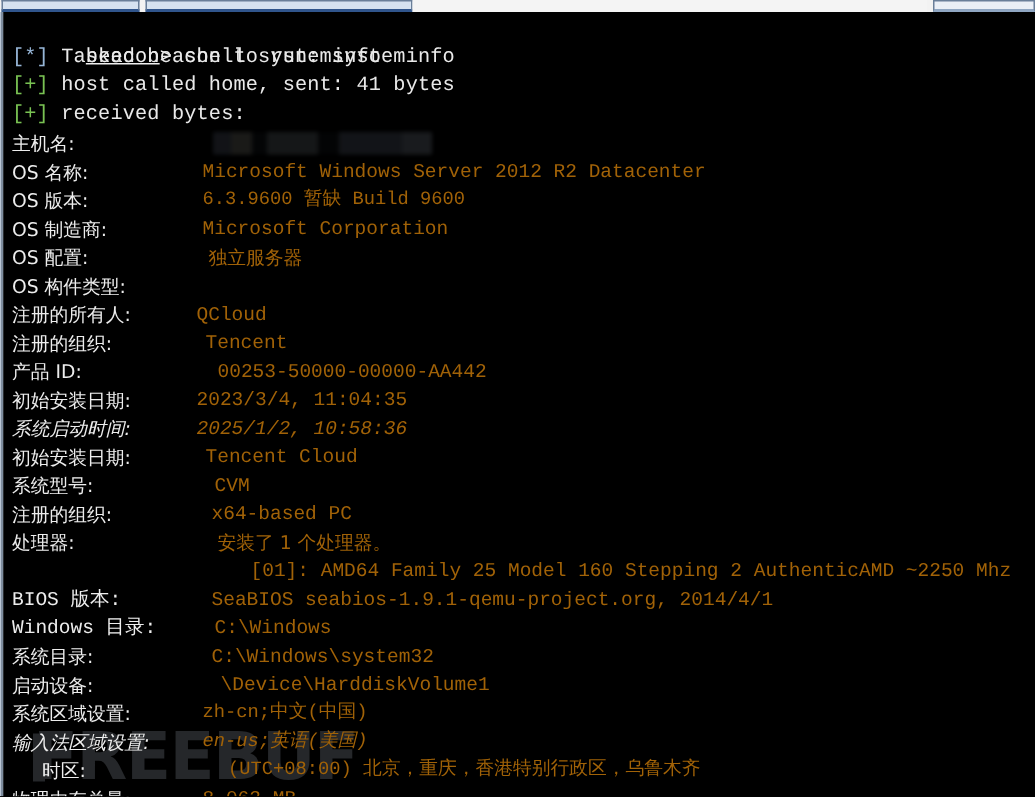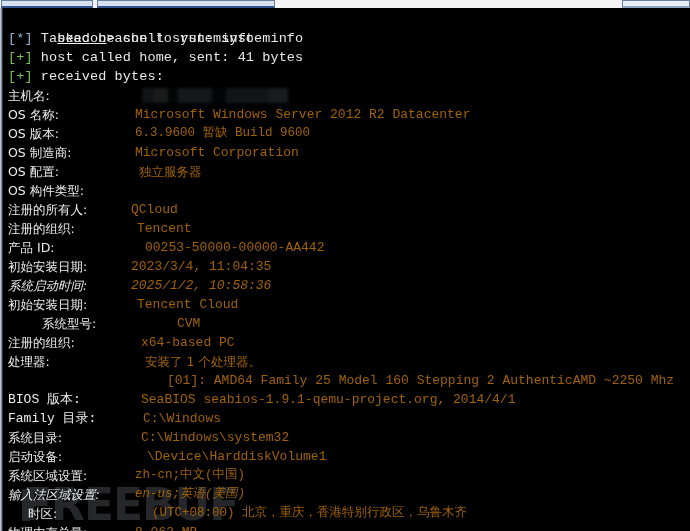--- a/index.html
+++ b/index.html
@@ -206,26 +206,26 @@
         <div class="row" style="position: relative;"><span class="lbl">OS 版本:</span><span class="val mix" style="position: absolute; left: 127px; top: 0px;">6.3.9600 暂缺 Build 9600</span></div>
         <div class="row" style="position: relative;"><span class="lbl">OS 制造商:</span><span class="val" style="position: absolute; left: 127px; top: 0px;">Microsoft Corporation</span></div>
         <div class="row" style="position: relative;"><span class="lbl">OS 配置:</span><span class="val cjk" style="position: absolute; left: 131px; top: 0px;">独立服务器</span></div>
         <div class="row" style="position: relative;"><span class="lbl">OS 构件类型:</span></div>
         <div class="row" style="position: relative;"><span class="lbl">注册的所有人:</span><span class="val" style="position: absolute; left: 123px; top: 0px;">QCloud</span></div>
         <div class="row" style="position: relative;"><span class="lbl">注册的组织:</span><span class="val" style="position: absolute; left: 129px; top: 0px;">Tencent</span></div>
         <div class="row" style="position: relative;"><span class="lbl">产品 ID:</span><span class="val" style="position: absolute; left: 137px; top: 0px;">00253-50000-00000-AA442</span></div>
         <div class="row" style="position: relative;"><span class="lbl">初始安装日期:</span><span class="val" style="position: absolute; left: 123px; top: 0px;">2023/3/4, 11:04:35</span></div>
         <div class="row" style="position: relative; font-style: italic;"><span class="lbl">系统启动时间:</span><span class="val" style="position: absolute; left: 123px; top: 0px;">2025/1/2, 10:58:36</span></div>
         <div class="row" style="position: relative;"><span class="lbl">初始安装日期:</span><span class="val" style="position: absolute; left: 129px; top: 0px;">Tencent Cloud</span></div>
-        <div class="row" style="position: relative; margin-left: 34px;"><span class="lbl">系统型号:</span><span class="val" style="position: absolute; left: 135px; top: 0px;">CVM</span></div>
+        <div class="row" style="position: relative;"><span class="lbl">系统型号:</span><span class="val" style="position: absolute; left: 135px; top: 0px;">CVM</span></div>
         <div class="row" style="position: relative;"><span class="lbl">注册的组织:</span><span class="val" style="position: absolute; left: 133px; top: 0px;">x64-based PC</span></div>
         <div class="row" style="position: relative;"><span class="lbl">处理器:</span><span class="val cjk" style="position: absolute; left: 137px; top: 0px;">安装了 1 个处理器。</span></div>
         <div class="row" style="position: relative;"><span class="lbl"></span><span class="val" style="position: absolute; left: 159px; top: 0px;">[01]: AMD64 Family 25 Model 160 Stepping 2 AuthenticAMD ~2250 Mhz</span></div>
         <div class="row" style="position: relative;"><span class="lbl mono-pre">BIOS 版本:</span><span class="val" style="position: absolute; left: 133px; top: 0px;">SeaBIOS seabios-1.9.1-qemu-project.org, 2014/4/1</span></div>
-        <div class="row" style="position: relative;"><span class="lbl mono-pre">Family 目录:</span><span class="val" style="position: absolute; left: 135px; top: 0px;">C:\Windows</span></div>
+        <div class="row" style="position: relative;"><span class="lbl mono-pre">Windows 目录:</span><span class="val" style="position: absolute; left: 135px; top: 0px;">C:\Windows</span></div>
         <div class="row" style="position: relative;"><span class="lbl">系统目录:</span><span class="val" style="position: absolute; left: 133px; top: 0px;">C:\Windows\system32</span></div>
         <div class="row" style="position: relative;"><span class="lbl">启动设备:</span><span class="val" style="position: absolute; left: 139px; top: 0px;">\Device\HarddiskVolume1</span></div>
         <div class="row" style="position: relative;"><span class="lbl">系统区域设置:</span><span class="val mix" style="position: absolute; left: 127px; top: 0px;">zh-cn;中文(中国)</span></div>
         <div class="row" style="position: relative; font-style: italic;"><span class="lbl">输入法区域设置:</span><span class="val mix" style="position: absolute; left: 127px; top: 0px;">en-us;英语(美国)</span></div>
         <div class="row" style="position: relative; padding-left: 20px;"><span class="lbl">时区:</span><span class="val mix" style="position: absolute; left: 144px; top: 0px;">(UTC+08:00) 北京，重庆，香港特别行政区，乌鲁木齐</span></div>
         <div class="row" style="position: relative;"><span class="lbl">物理内存总量:</span><span class="val" style="position: absolute; left: 127px; top: 0px;">8,063 MB</span></div>
       </div>
 
   </div>
 </div>

